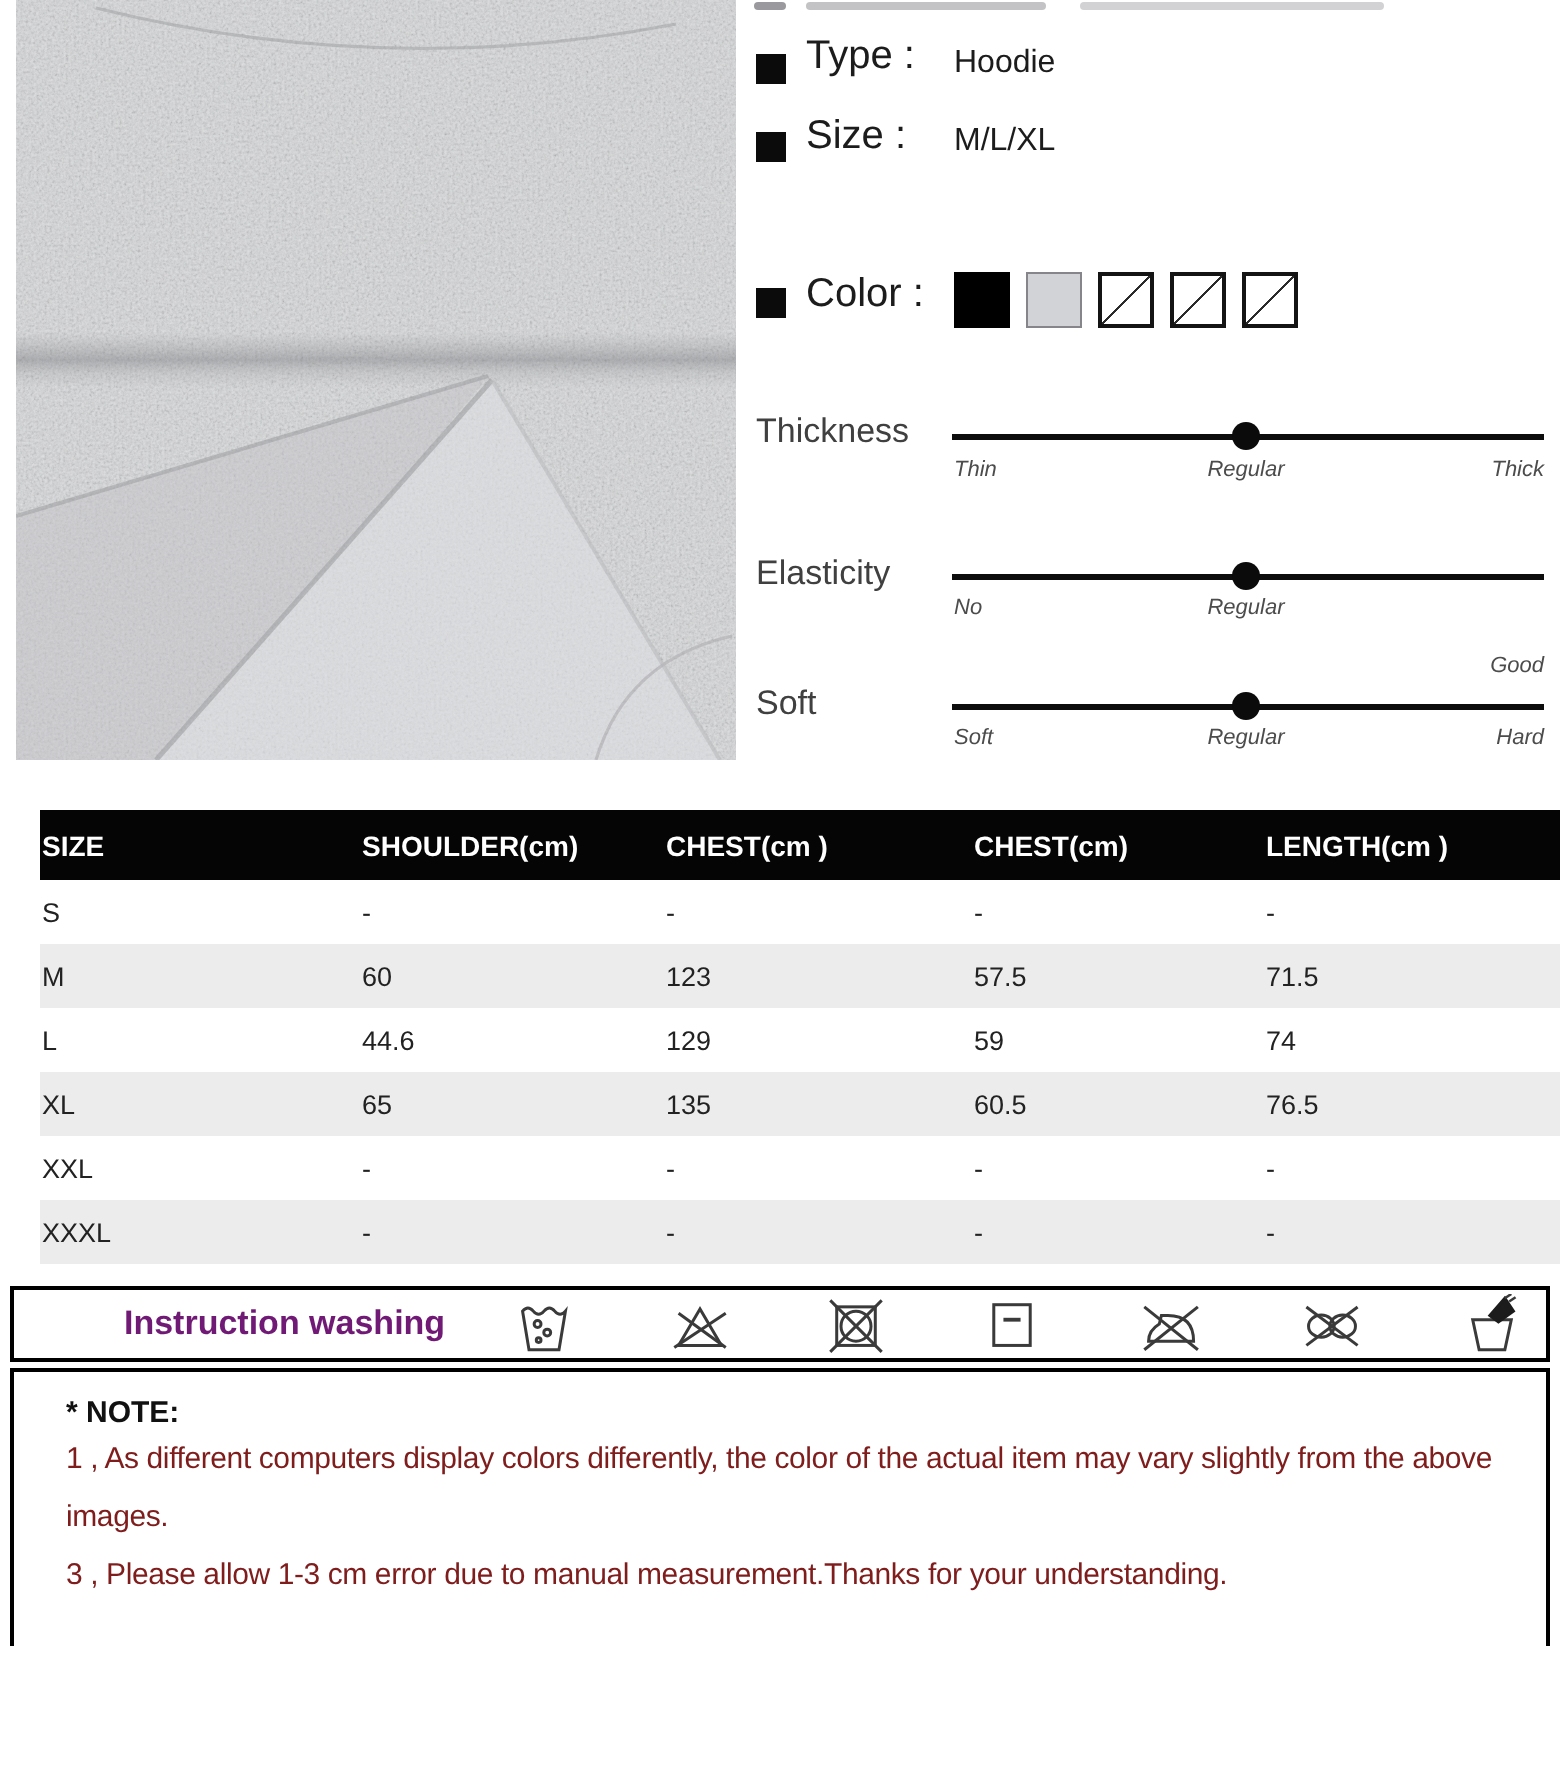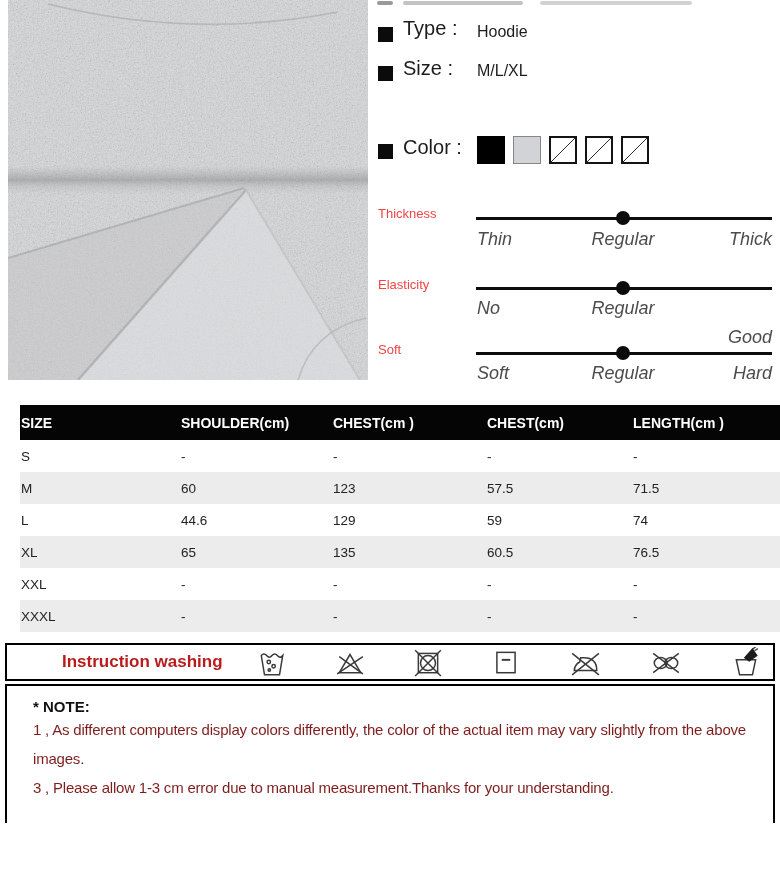--- a/index.html
+++ b/index.html
@@ -19,40 +19,40 @@
   .field-value{position:absolute;font-size:16px;color:#1c1c1c;white-space:nowrap;}
 
   .swatch{position:absolute;top:136px;width:28px;height:28px;box-sizing:border-box;}
   .sw0{left:477px;}
   .sw1{left:513px;border:1px solid #86868a;}
   .sw2{left:549px;} .sw3{left:585px;} .sw4{left:621px;}
   .diag{border:2px solid #141414;background:
         linear-gradient(to bottom right,transparent 48.3%,#2b2b2b 48.3%,#2b2b2b 51.7%,transparent 51.7%) #fff;}
 
   
-  .slider-name{position:absolute;left:378px;font-size:13px;color:#ef4444;white-space:nowrap;}
+  .slider-name{position:absolute;left:378px;font-size:17px;color:#404040;white-space:nowrap;}
   .track{position:absolute;left:476px;width:296px;height:3px;background:#0d0d0d;}
   .dot{position:absolute;left:616px;width:14px;height:14px;border-radius:50%;background:#0b0b0b;}
-  .sub{position:absolute;font-size:18px;font-style:italic;color:#4c4c4c;white-space:nowrap;}
+  .sub{position:absolute;font-size:11px;font-style:italic;color:#4c4c4c;white-space:nowrap;}
   .sub-left{left:477px;}
   .sub-mid{left:560px;width:126px;text-align:center;}
   .sub-right{left:684px;width:88px;text-align:right;}
 
   
   #size-table{position:absolute;left:20px;top:405px;width:766px;border-collapse:collapse;
               table-layout:fixed;text-align:left;font-size:13.5px;color:#222;}
   #size-table thead th{background:#050505;color:#fff;font-weight:bold;font-size:14px;height:33px;}
   #size-table tbody td{height:30px;font-weight:normal;}
   #size-table tr.alt{background:#ececec;}
 
   
   #wash-box{position:absolute;left:5px;top:643px;width:770px;height:38px;border:2px solid #000;
             box-sizing:border-box;background:#fff;}
   #wash-label{position:absolute;left:55px;top:50%;transform:translateY(-50%);
-              font-size:17px;font-weight:bold;color:#b91c1c;white-space:nowrap;}
+              font-size:17px;font-weight:bold;color:#701a75;white-space:nowrap;}
   #wash-icons{position:absolute;left:252px;right:14px;top:0;bottom:0;display:flex;
               align-items:center;justify-content:space-between;}
   #wash-icons svg{display:block;}
 
   
   #note-box{position:absolute;left:5px;top:684px;width:770px;height:189px;border:2px solid #000;
             box-sizing:border-box;background:#fff;padding:6px 14px 0 26px;}
   #note-title{font-weight:bold;font-size:15px;margin:6px 0 0;color:#111;}
   .note-p{font-size:15px;line-height:29px;margin:0;color:#7f1d1d;letter-spacing:-0.2px;}
 </style>

